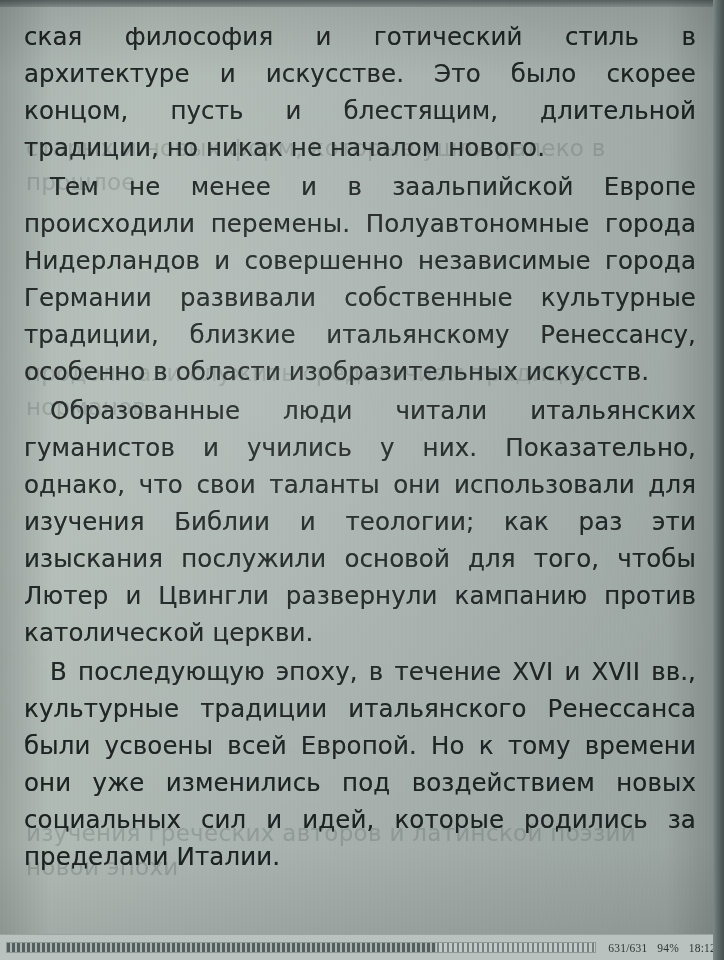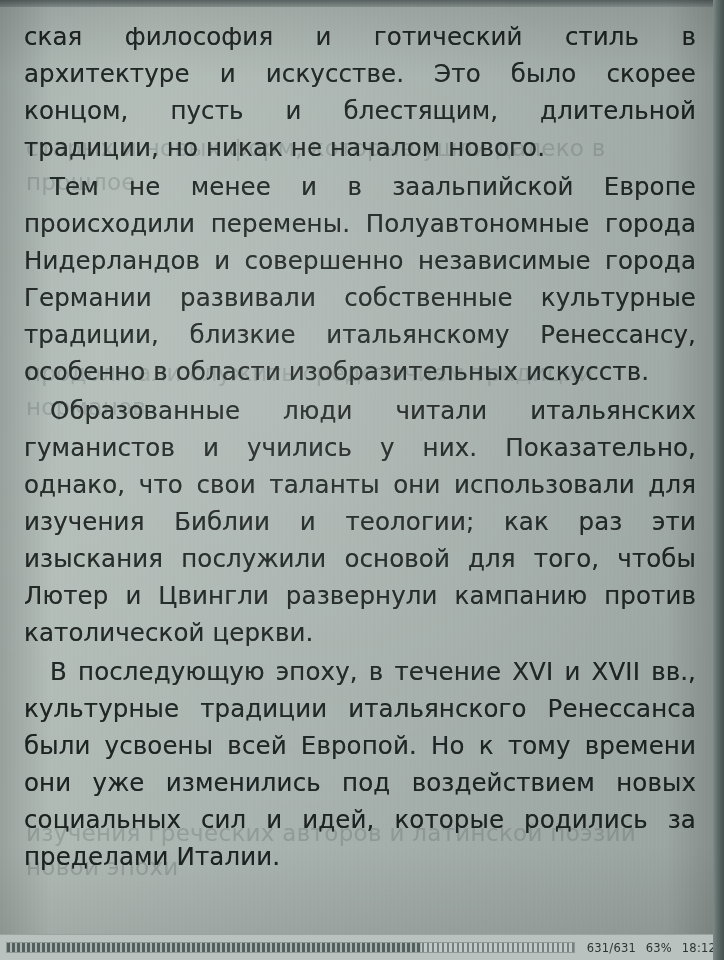--- a/index.html
+++ b/index.html
@@ -149,21 +149,21 @@
       #aab4b0 5px);
   }
   .status-text {
     flex: 0 0 auto;
     font-size: 11.5px;
     font-family: "DejaVu Sans", sans-serif;
     color: #2d3533;
     letter-spacing: .2px;
     white-space: nowrap;
   }
-  .status-text span { margin-left: 6px; }
+  .status-text span { margin-left: 6px; font-family: Liberation Serif, serif; }
 </style>
 </head>
 <body>
 
 <div class="device">
 
   <div class="bezel-top"></div>
 
   <div class="ghost" id="ghost-mid">старых и новых форм, которые ушли далеко в прошлое</div>
   <div class="ghost" id="ghost-mid2">продолжали служить средоточием традиции норманов</div>
@@ -178,19 +178,19 @@
 
   <div class="grain"></div>
   <div class="vignette"></div>
 
   <div class="statusbar">
     <div class="progress-track">
       <div class="progress-fill" style="width: 73%;"></div>
     </div>
     <div class="status-text">
       <span>631/631</span>
-      <span>63%</span>
+      <span>94%</span>
       <span>18:12</span>
     </div>
   </div>
 
   <div class="bezel-right"></div>
 </div>
 
 </body></html>

